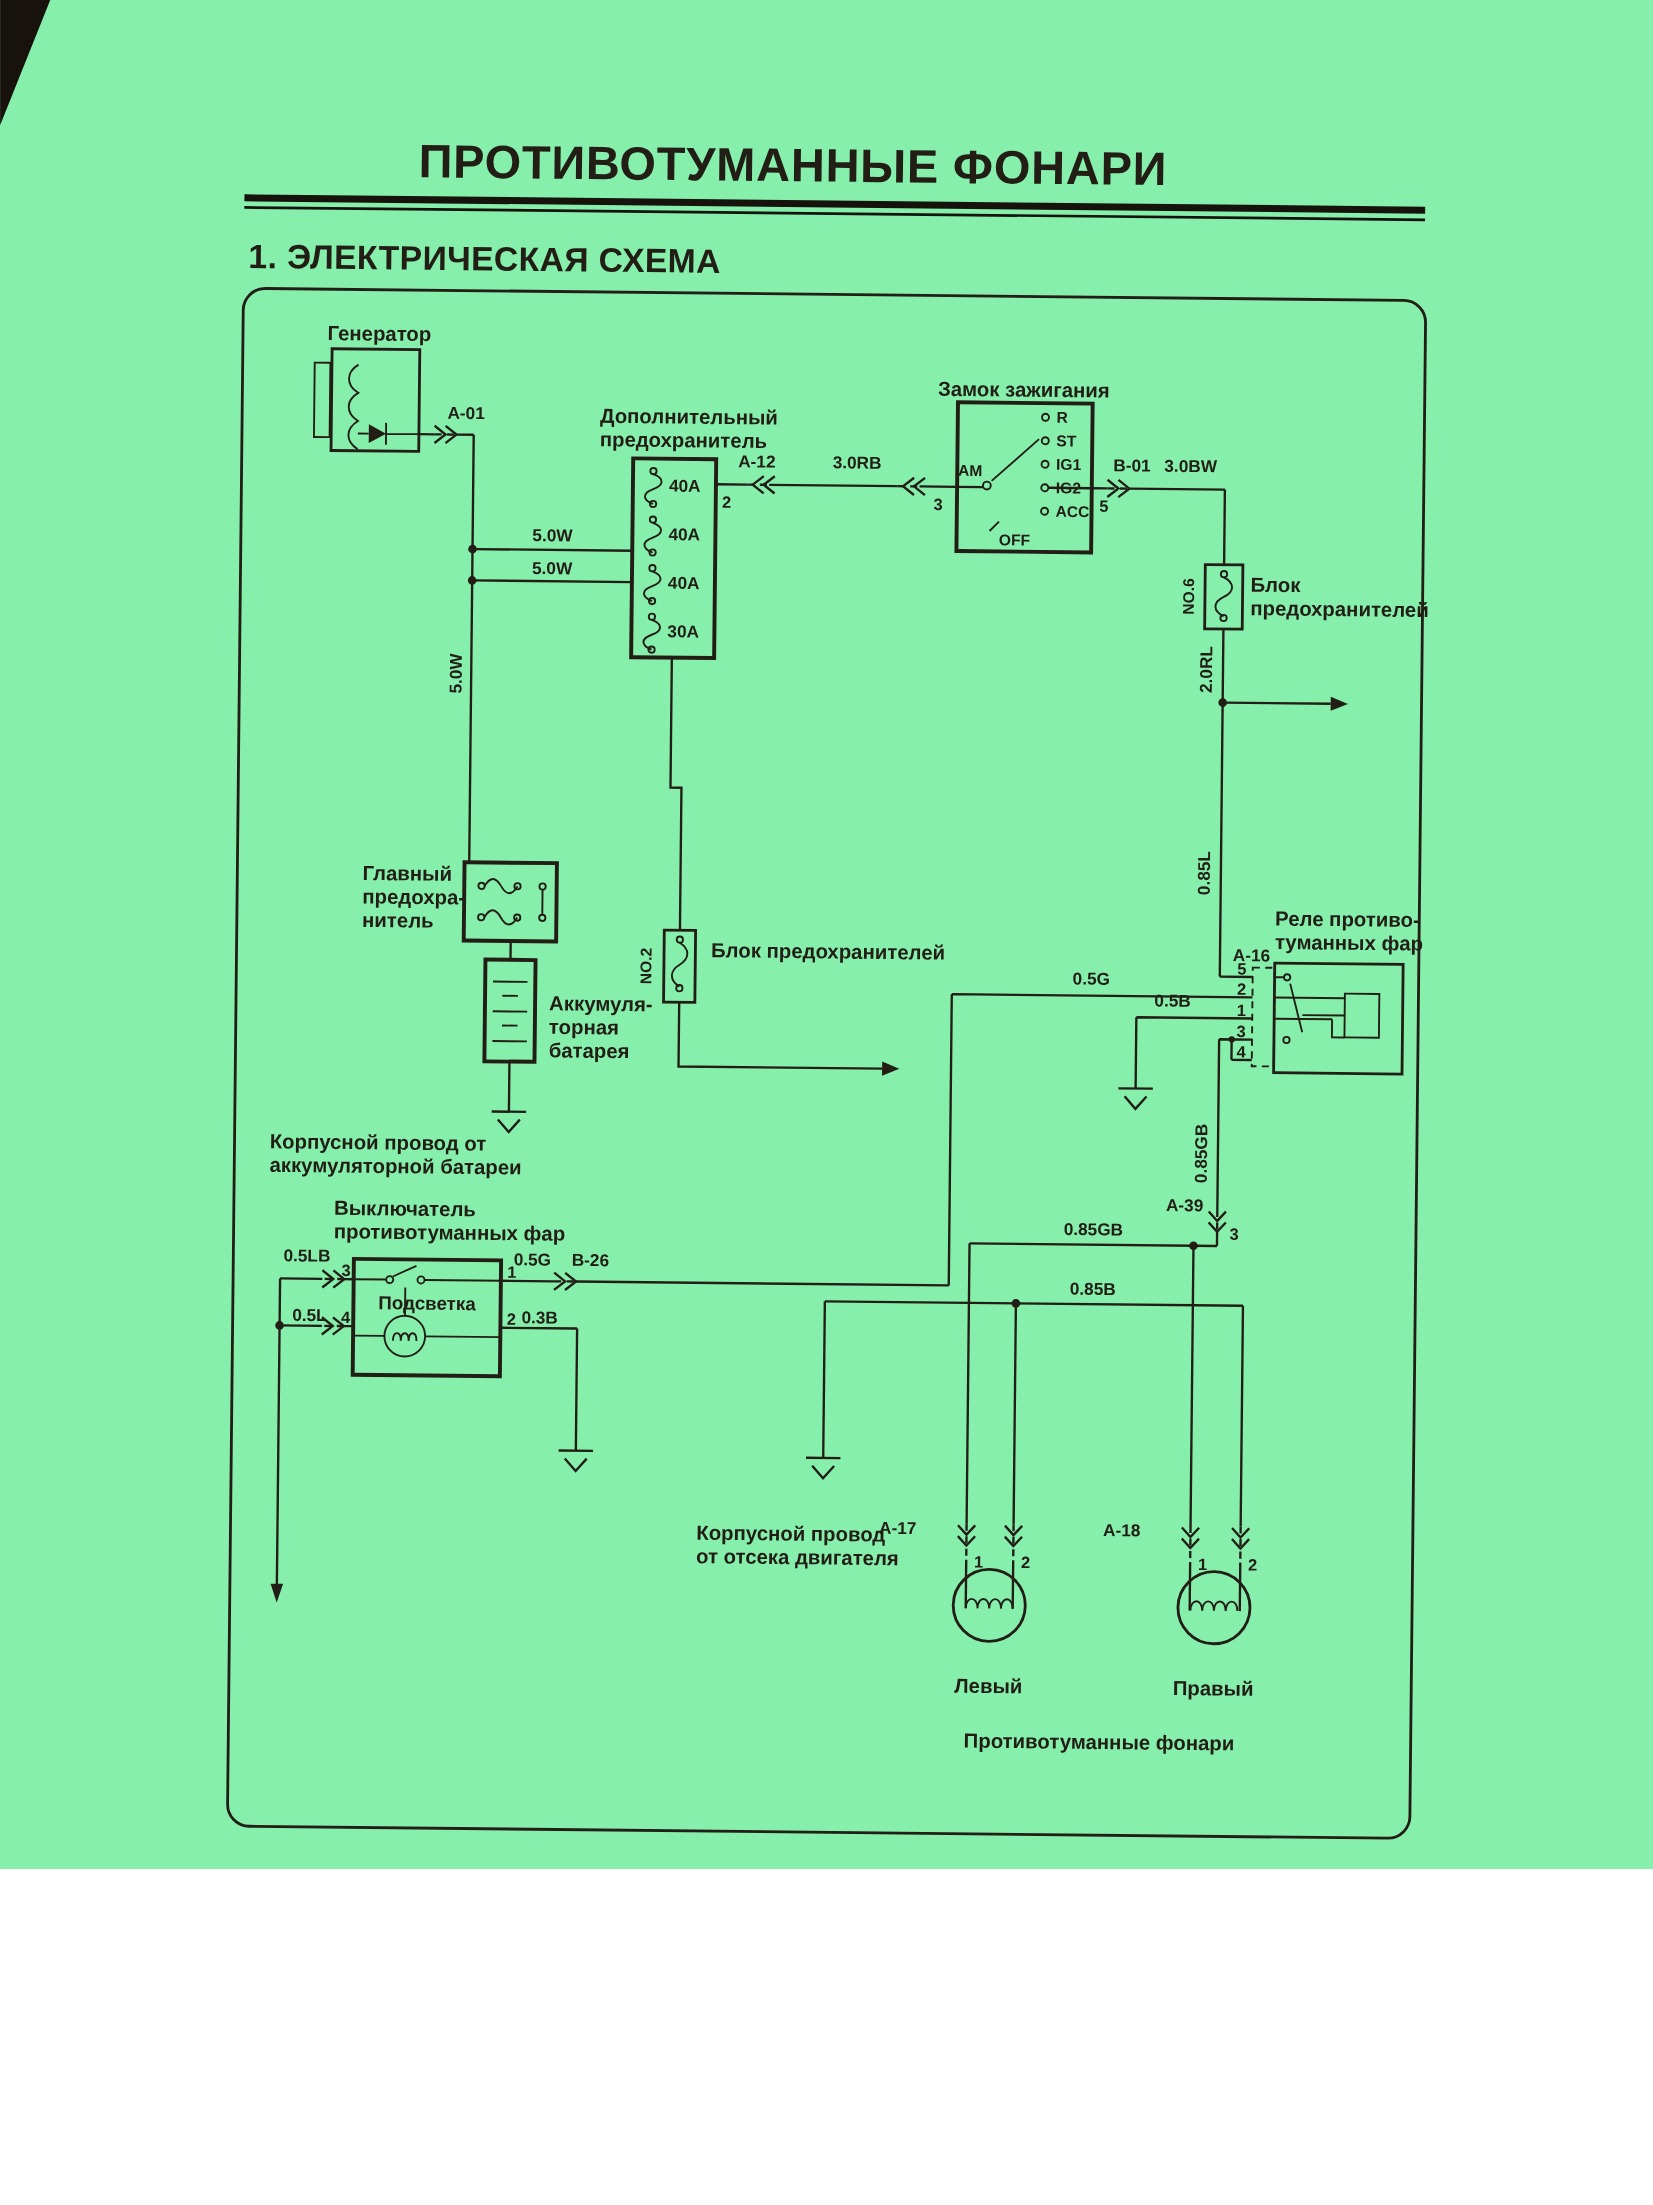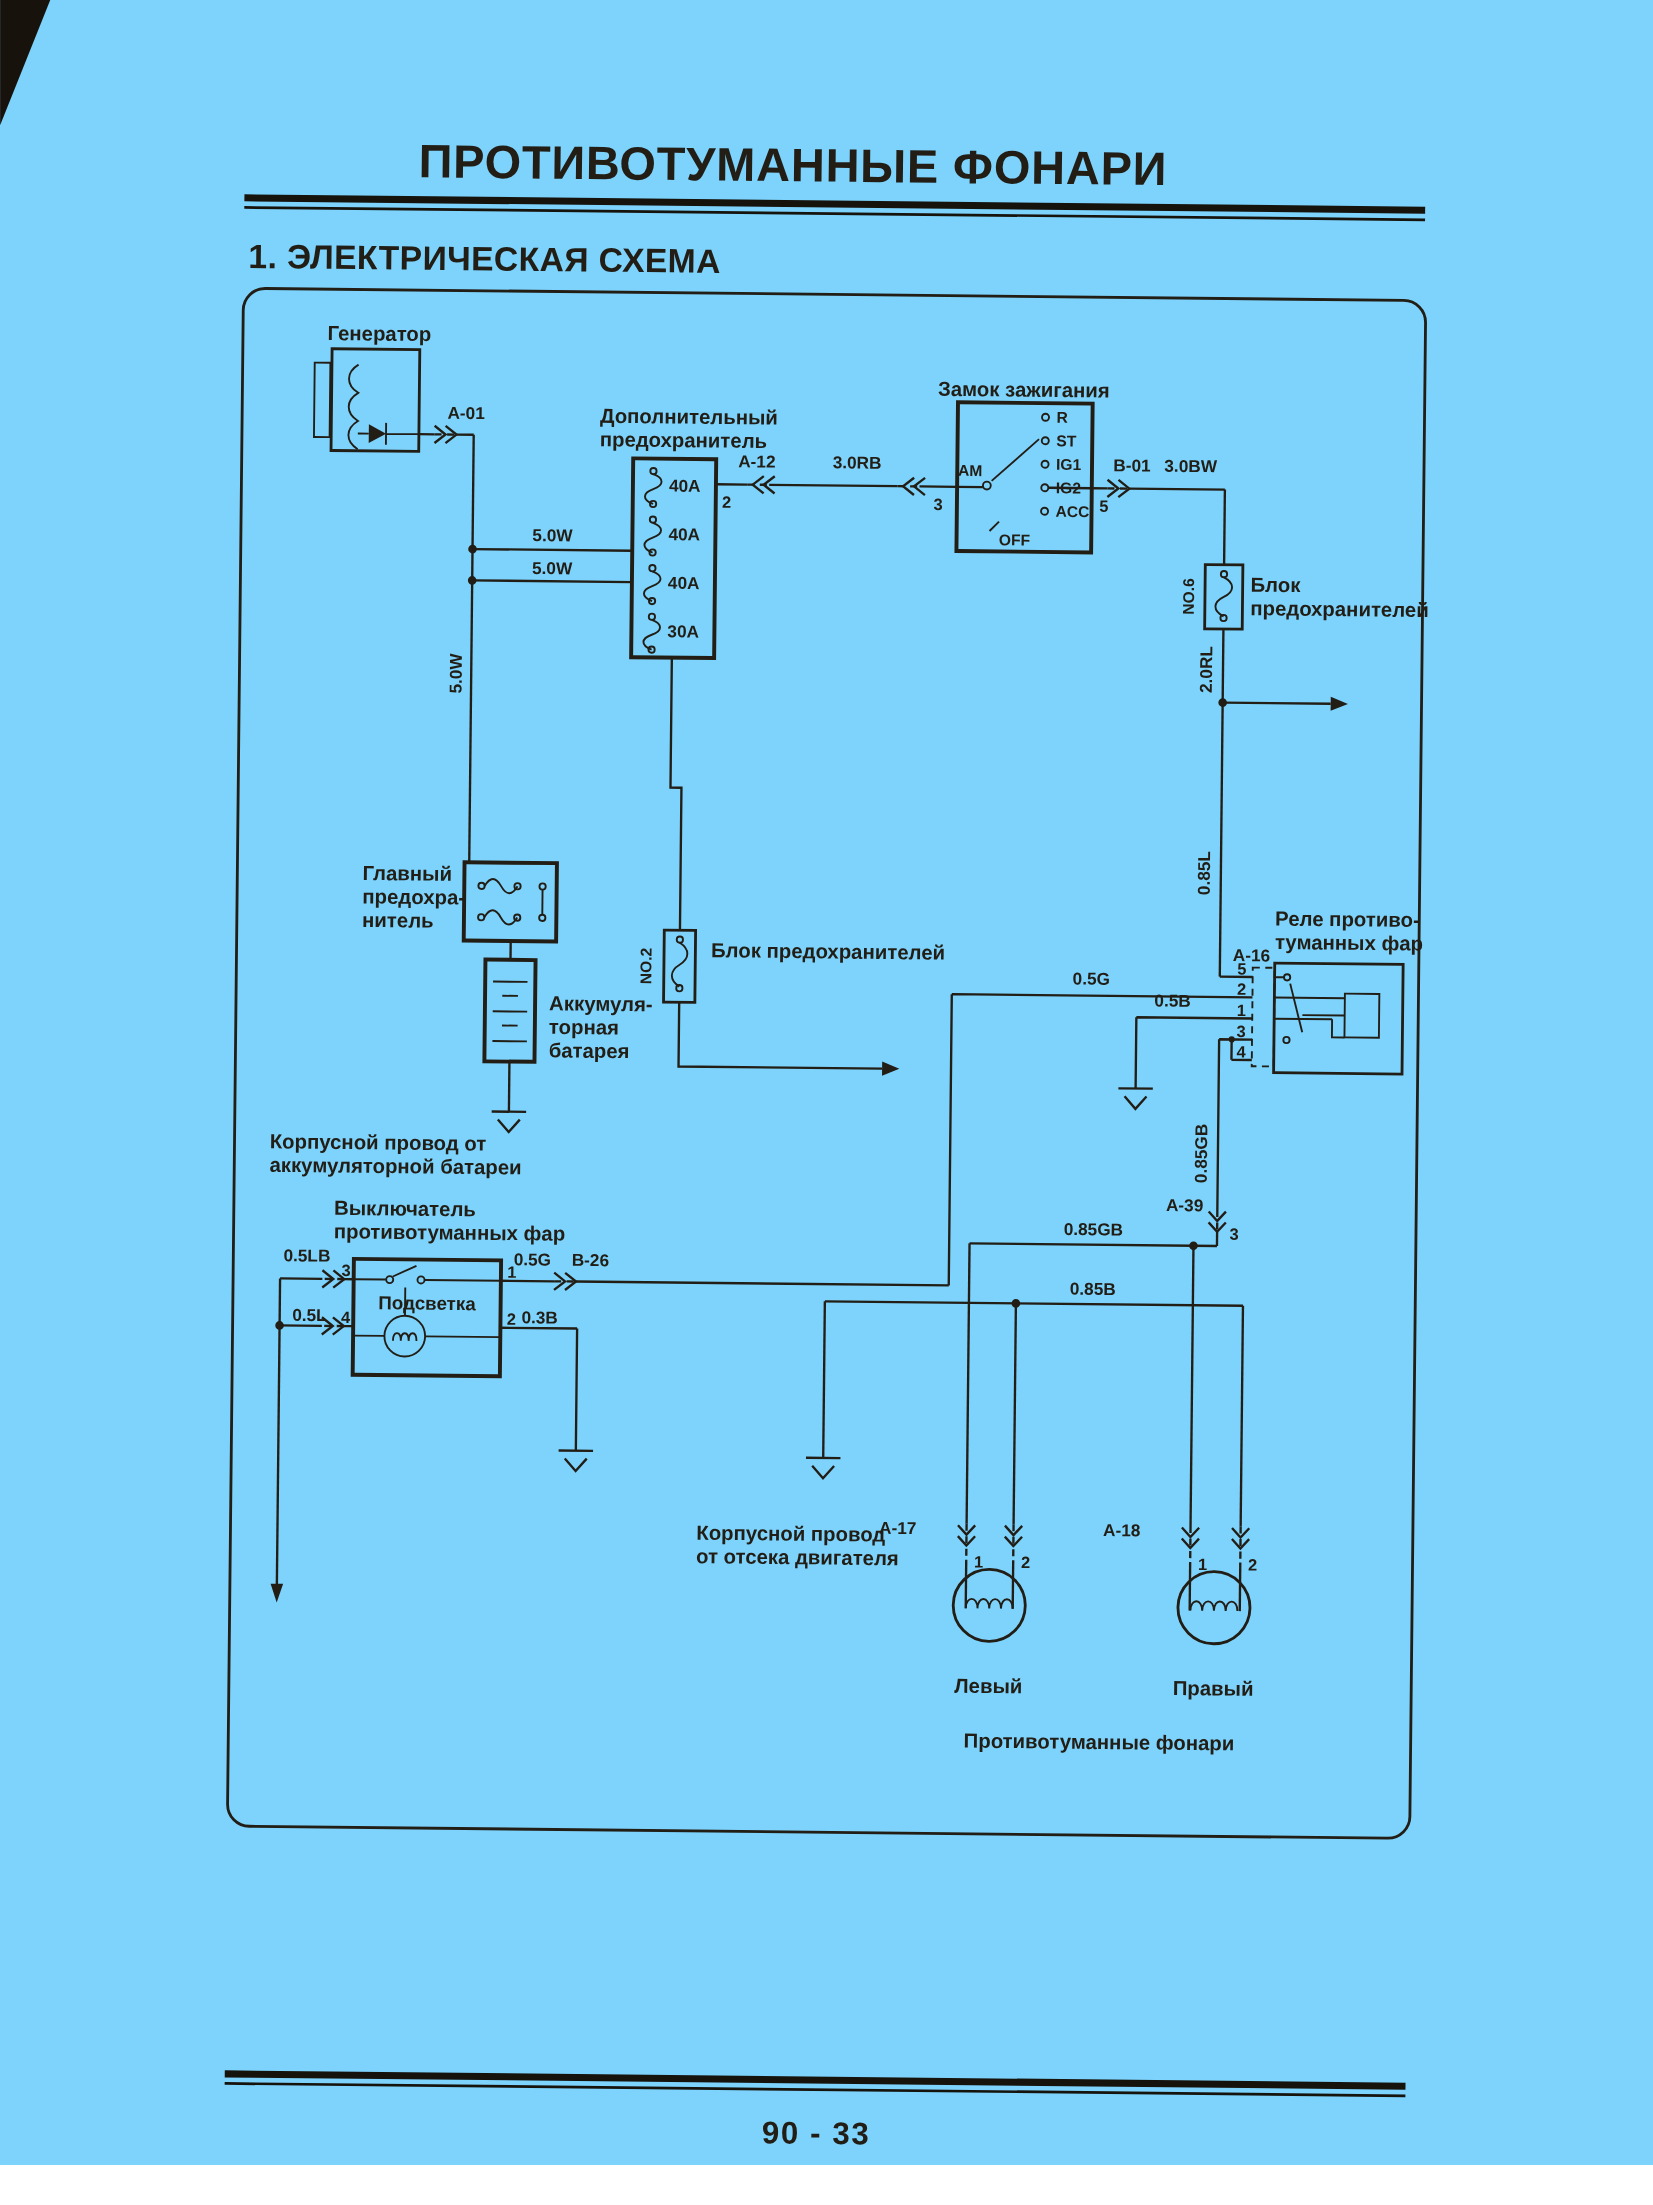--- a/index.html
+++ b/index.html
@@ -1,16 +1,16 @@
 <!DOCTYPE html>
 <html style="font-size:12.5px"><head>
 <meta charset="utf-8">
 <style>
   html,body{margin:0;padding:0}
-  .page{position:relative;width:1654px;height:2165px;background:#7dd3fc;overflow:hidden}
+  .page{position:relative;width:1654px;height:1869px;background:#86efac;overflow:hidden}
   svg{position:absolute;left:0;top:0}
   text{font-family:"Liberation Sans","DejaVu Sans",sans-serif;font-weight:bold;fill:#221d15}
   .t-title{font-size:60px;letter-spacing:1px}
   .t-section{font-size:43px;letter-spacing:.5px}
   .t-comp{font-size:26px}
   .t-comp-sm{font-size:24px}
   .t-wire{font-size:22px}
   .t-pin{font-size:21px}
   .t-small{font-size:20px}
   .t-foot{font-size:40px;letter-spacing:2px}

